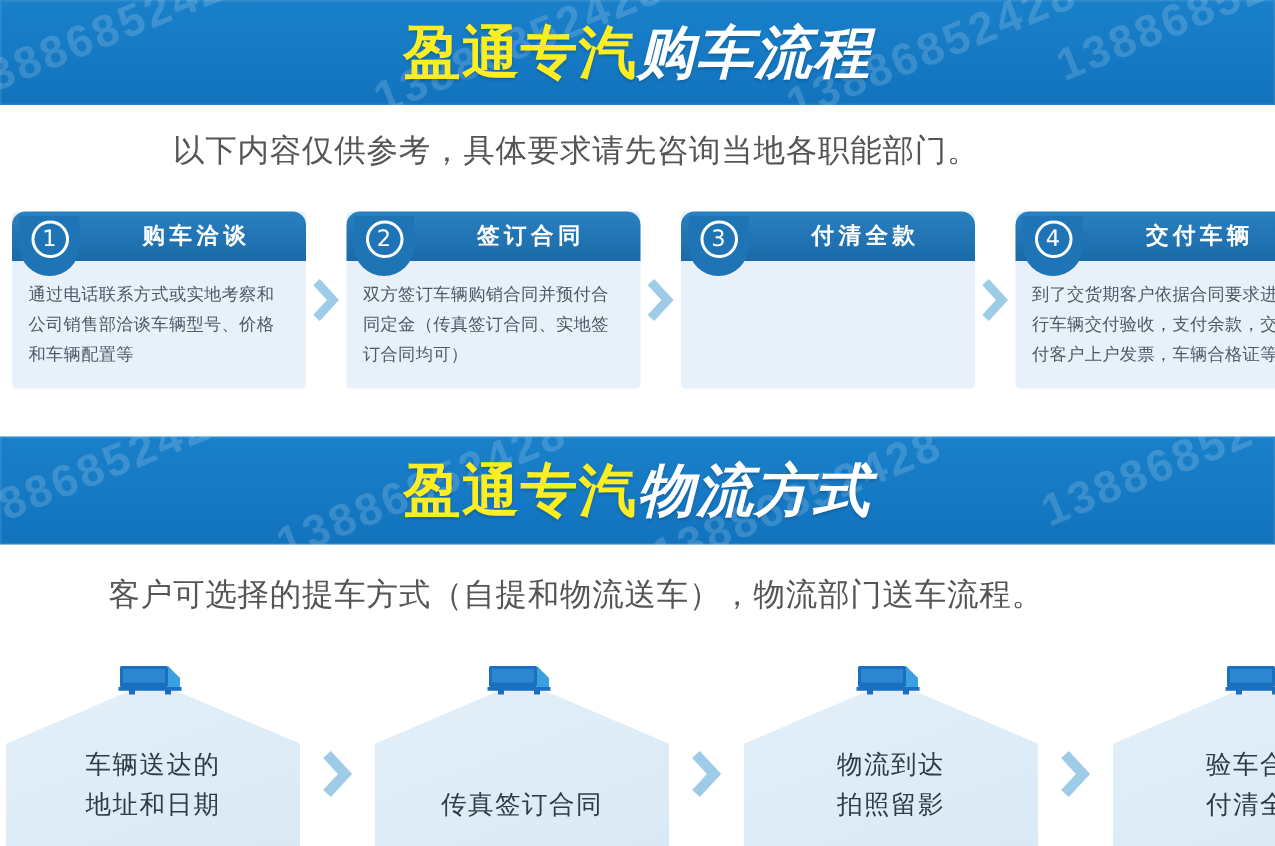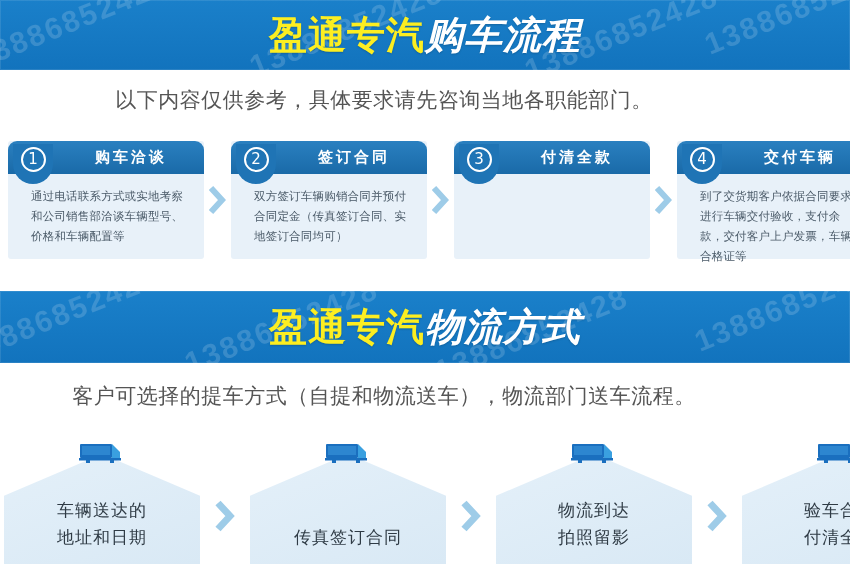--- a/index.html
+++ b/index.html
@@ -147,21 +147,21 @@
     position: relative;
     z-index: 2;
     margin-left: 87px;
     color: #ffffff;
     font-family: "DejaVu Sans", "Liberation Sans", sans-serif;
     font-size: 15px;
     font-weight: 700;
     letter-spacing: 3px;
   }
   .step-body {
-    padding: 12px 11px 8px 23px;
+    padding: 12px 11px 8px 11px;
     color: #4a5a68;
     font-family: "DejaVu Sans", "Liberation Sans", sans-serif;
     font-size: 11.5px;
     line-height: 1.75;
     letter-spacing: 0.2px;
   }
 
   .chev {
     flex: 0 0 auto;
     width: 17px;

